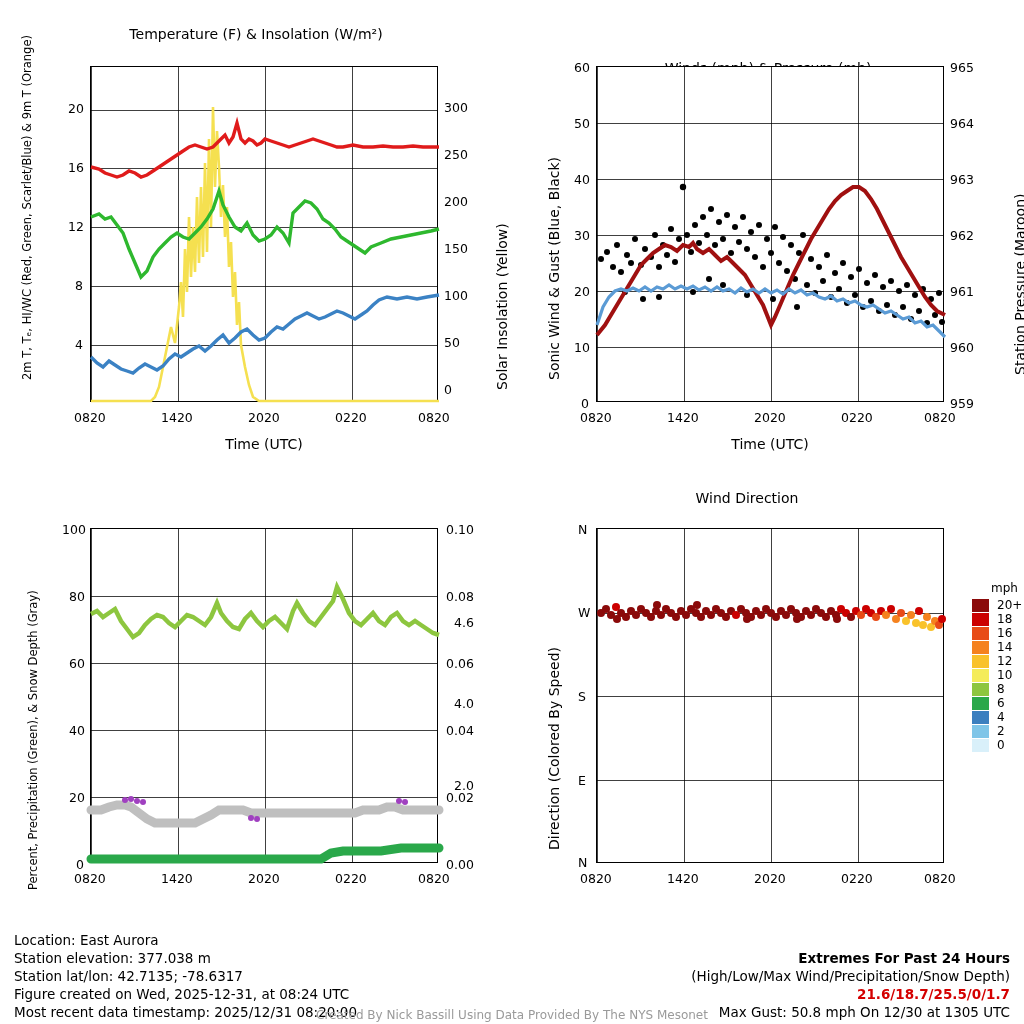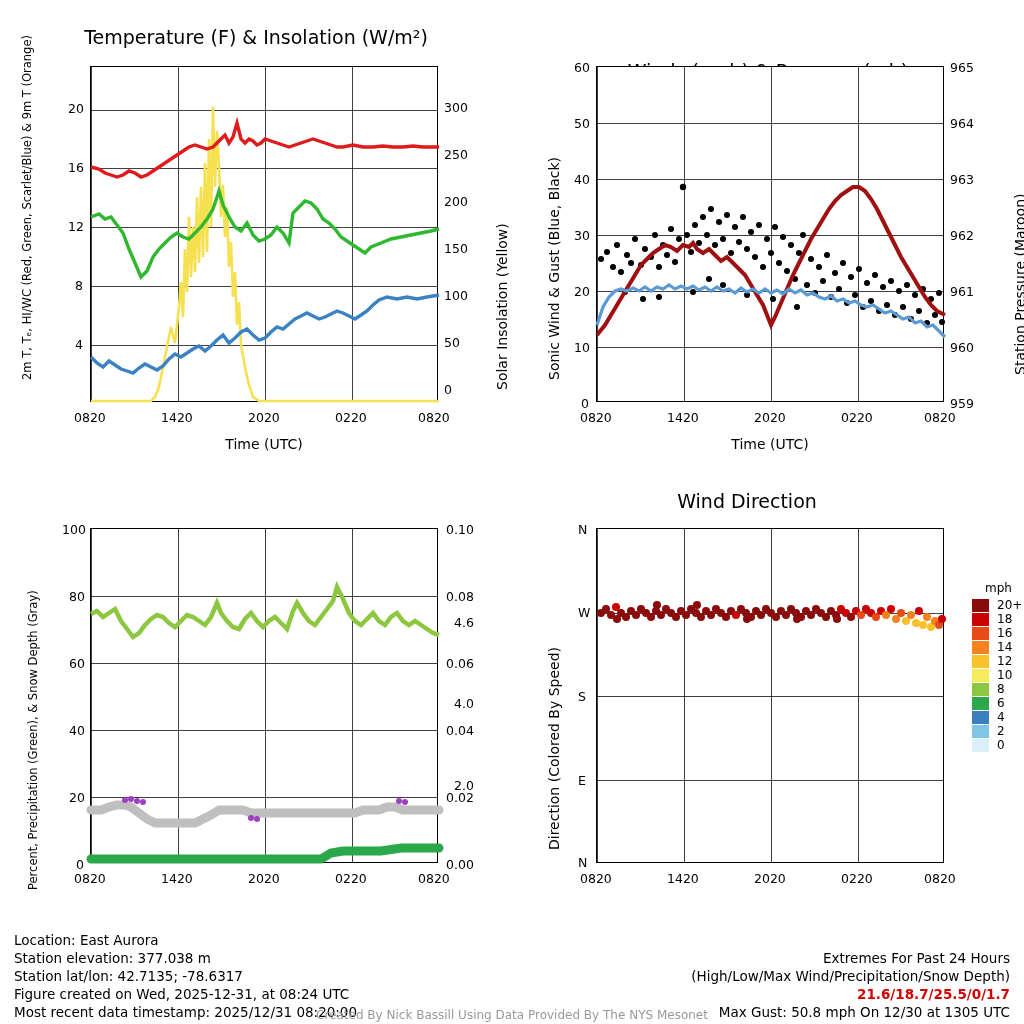--- a/index.html
+++ b/index.html
@@ -1,18 +1,18 @@
 <!DOCTYPE html>
 <html><head>
 <meta charset="utf-8">
 <style>
   html,body{margin:0;padding:0;background:#ffffff;}
   body{width:1024px;height:1024px;font-family:"DejaVu Sans","Liberation Sans",sans-serif;color:#000;overflow:hidden;position:relative;}
   .panel{position:absolute;}
-  .title{font-size:19px;text-align:center;white-space:nowrap;}
+  .title{font-size:14px;text-align:center;white-space:nowrap;}
   .axis-label{font-size:14px;text-align:center;}
   .ylab{font-size:11.5px;white-space:nowrap;transform-origin:0 0;}
   .ylab-lg{font-size:14px;white-space:nowrap;transform-origin:0 0;}
   .tick{font-size:12.5px;white-space:nowrap;position:absolute;}
   .plotbox{position:absolute;border:1px solid #000;background:#fff;box-sizing:border-box;}
   .gridv{position:absolute;top:0;bottom:0;width:1px;background:#000;opacity:.75;}
   .gridh{position:absolute;left:0;right:0;height:1px;background:#000;opacity:.75;}
   svg{position:absolute;left:0;top:0;overflow:visible;}
   .footer{font-size:13.5px;position:absolute;white-space:nowrap;}
   .credit{font-size:12px;color:#9a9a9a;position:absolute;width:100%;text-align:center;}
@@ -388,21 +388,21 @@
   <div class="tick" style="left:66px;top:303px;">E</div>
   <div class="tick" style="left:66px;top:385px;">N</div>
 
   <div class="tick" style="left:68px;top:401px;">0820</div>
   <div class="tick" style="left:155px;top:401px;">1420</div>
   <div class="tick" style="left:242px;top:401px;">2020</div>
   <div class="tick" style="left:329px;top:401px;">0220</div>
   <div class="tick" style="left:412px;top:401px;">0820</div>
 
   <div style="position:absolute;left:460px;top:112px;">
-    <div class="legend-lab" style="margin-left:13px;margin-bottom:3px;">mph</div>
+    <div class="legend-lab" style="margin-left:19px;margin-bottom:3px;">mph</div>
     <div class="legrow">
         <span class="legend-sw" style="background:#8b0a0a"></span>
         <span class="legend-lab">20+</span>
       </div>
     <div class="legrow">
         <span class="legend-sw" style="background:#cc0000"></span>
         <span class="legend-lab">18</span>
       </div>
     <div class="legrow">
         <span class="legend-sw" style="background:#e84b17"></span>
@@ -442,18 +442,18 @@
       </div>
   </div>
 </div>
 
 <div class="footer" style="left:14px;top:932px;">Location: East Aurora</div>
 <div class="footer" style="left:14px;top:950px;">Station elevation: 377.038 m</div>
 <div class="footer" style="left:14px;top:968px;">Station lat/lon: 42.7135; -78.6317</div>
 <div class="footer" style="left:14px;top:986px;">Figure created on Wed, 2025-12-31, at 08:24 UTC</div>
 <div class="footer" style="left:14px;top:1004px;">Most recent data timestamp: 2025/12/31 08:20:00</div>
 
-<div class="footer" style="right:14px;top:950px;left:auto;width:500px;text-align:right;">Extremes For Past 24 Hours</div>
+<div class="footer" style="right:14px;top:950px;left:auto;width:500px;text-align:right;font-weight:bold;">Extremes For Past 24 Hours</div>
 <div class="footer" style="right:14px;top:968px;left:auto;width:500px;text-align:right;">(High/Low/Max Wind/Precipitation/Snow Depth)</div>
 <div class="footer" style="right:14px;top:986px;left:auto;width:500px;text-align:right;color:#d40000;font-weight:bold;">21.6/18.7/25.5/0/1.7</div>
 <div class="footer" style="right:14px;top:1004px;left:auto;width:600px;text-align:right;">Max Gust: 50.8 mph On 12/30 at 1305 UTC</div>
 
 <div class="credit" style="left:0;top:1008px;">Created By Nick Bassill Using Data Provided By The NYS Mesonet</div>
 
 </body></html>

